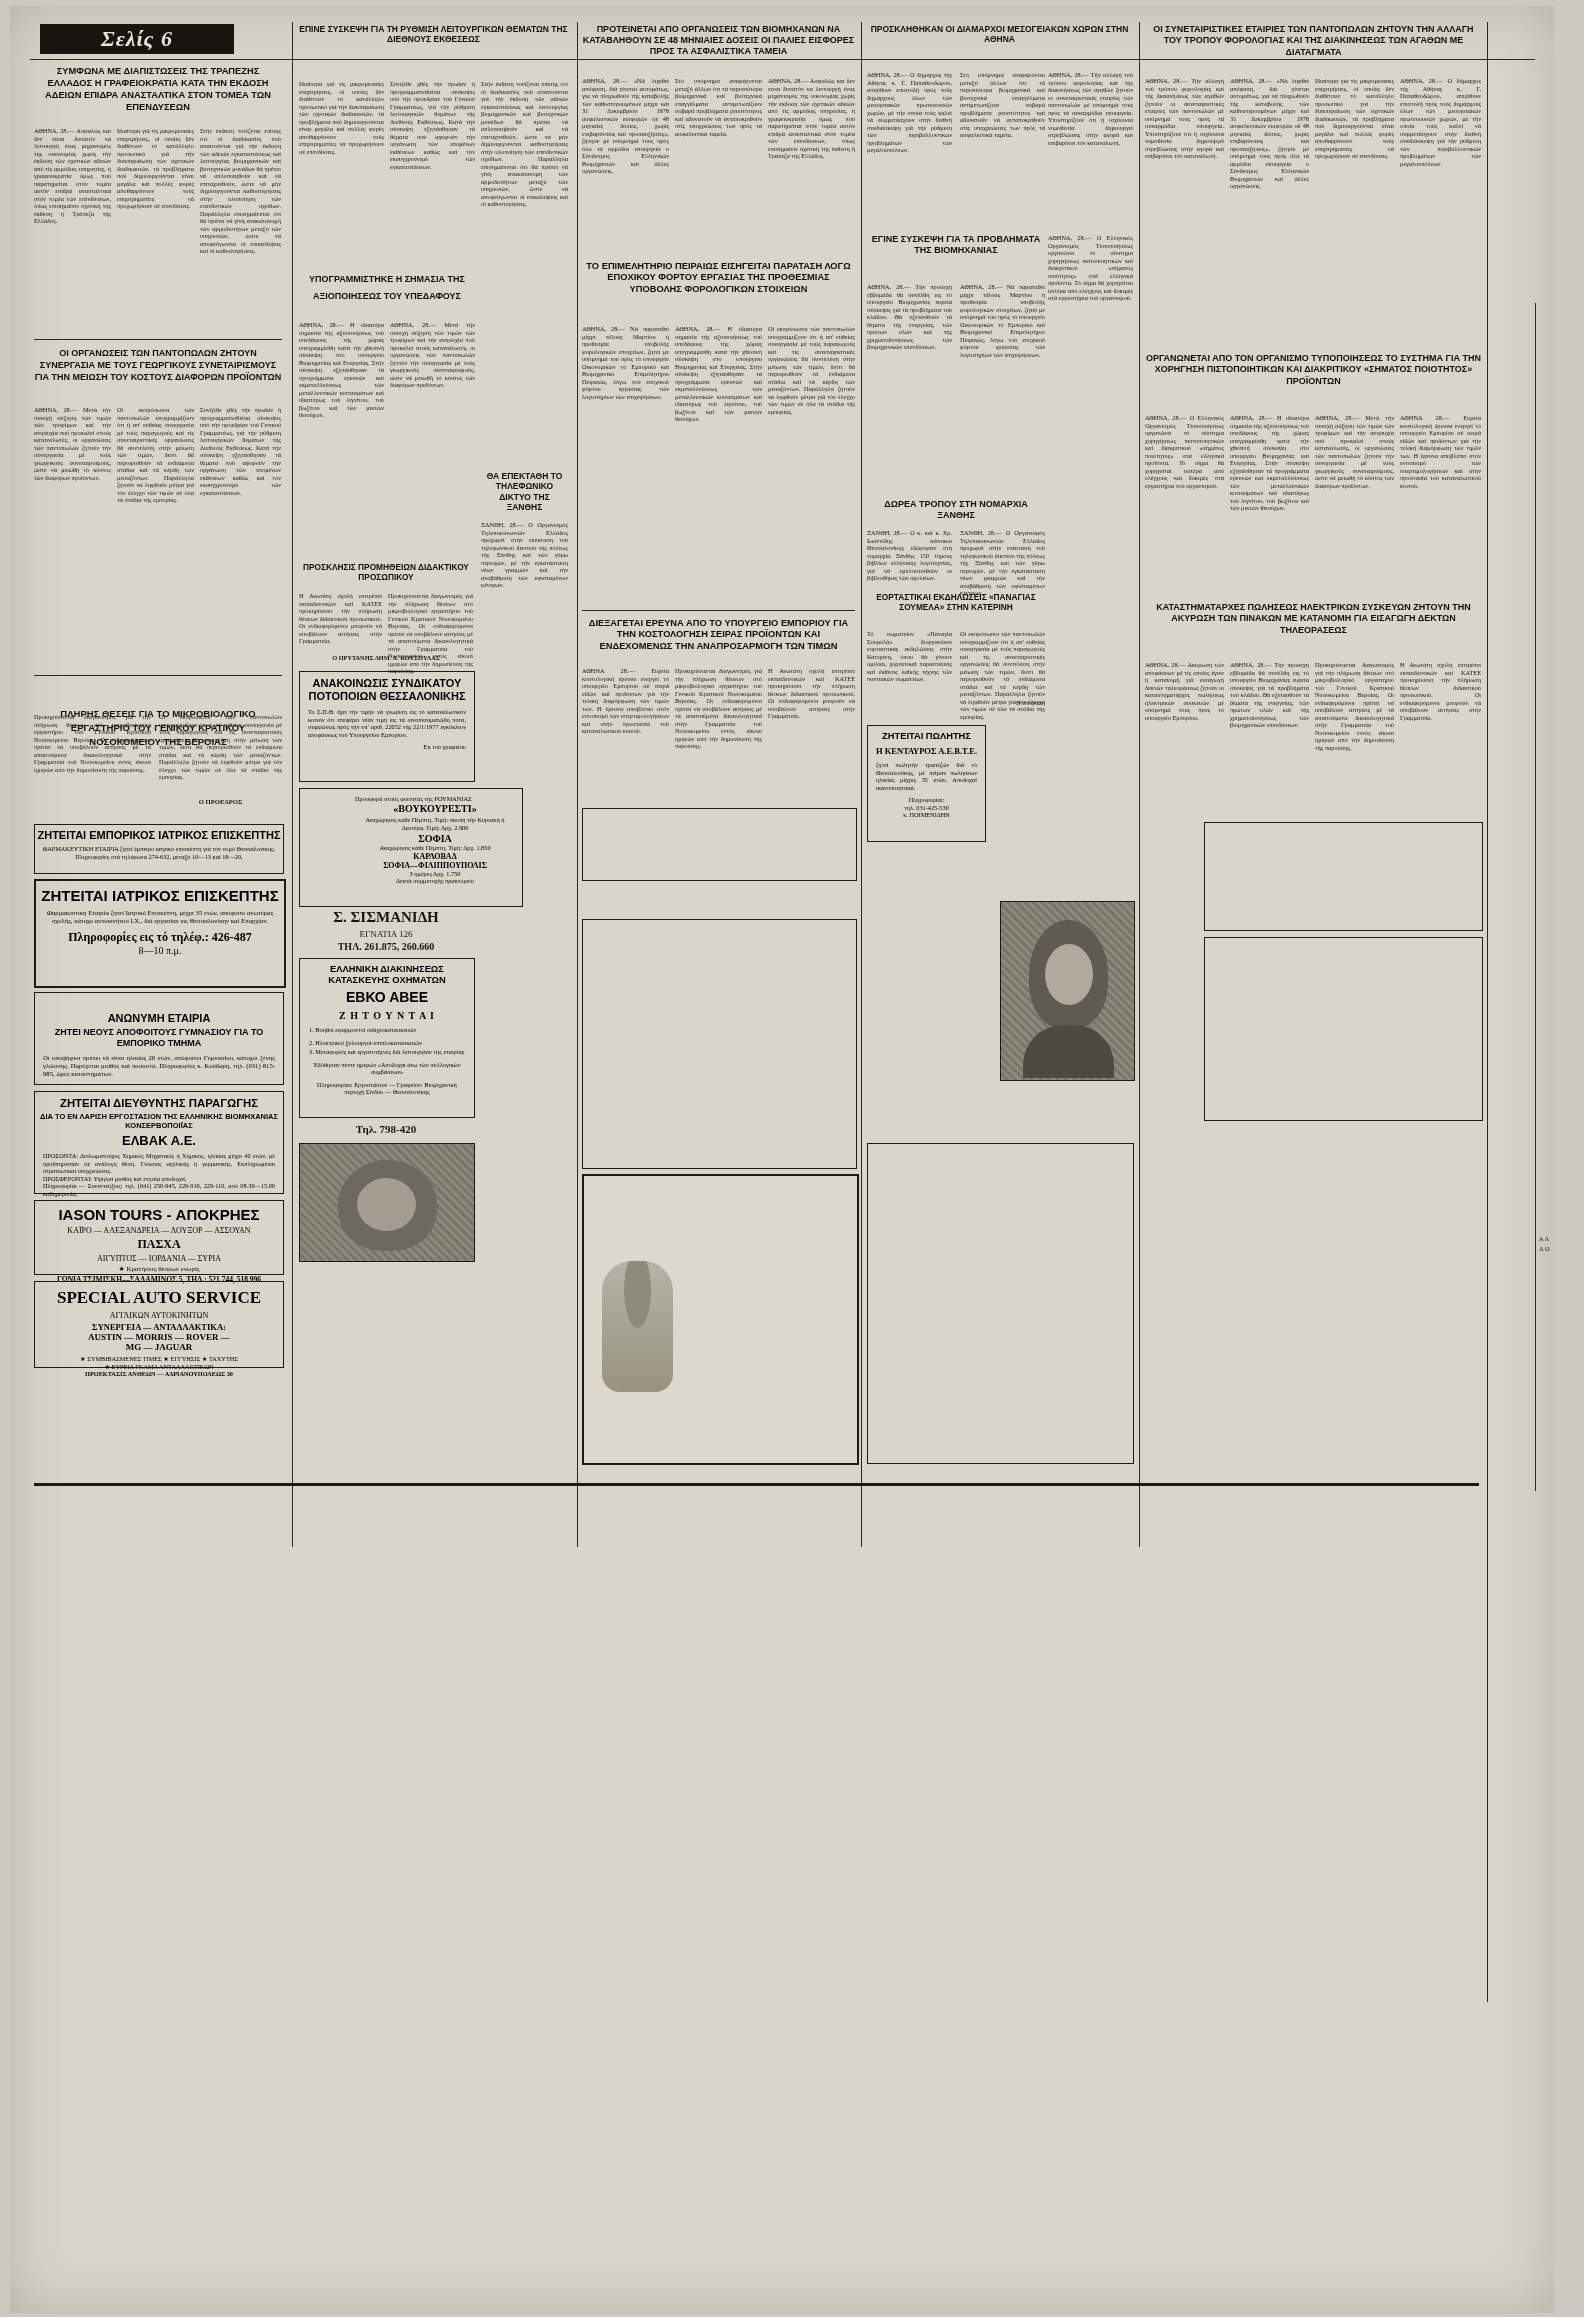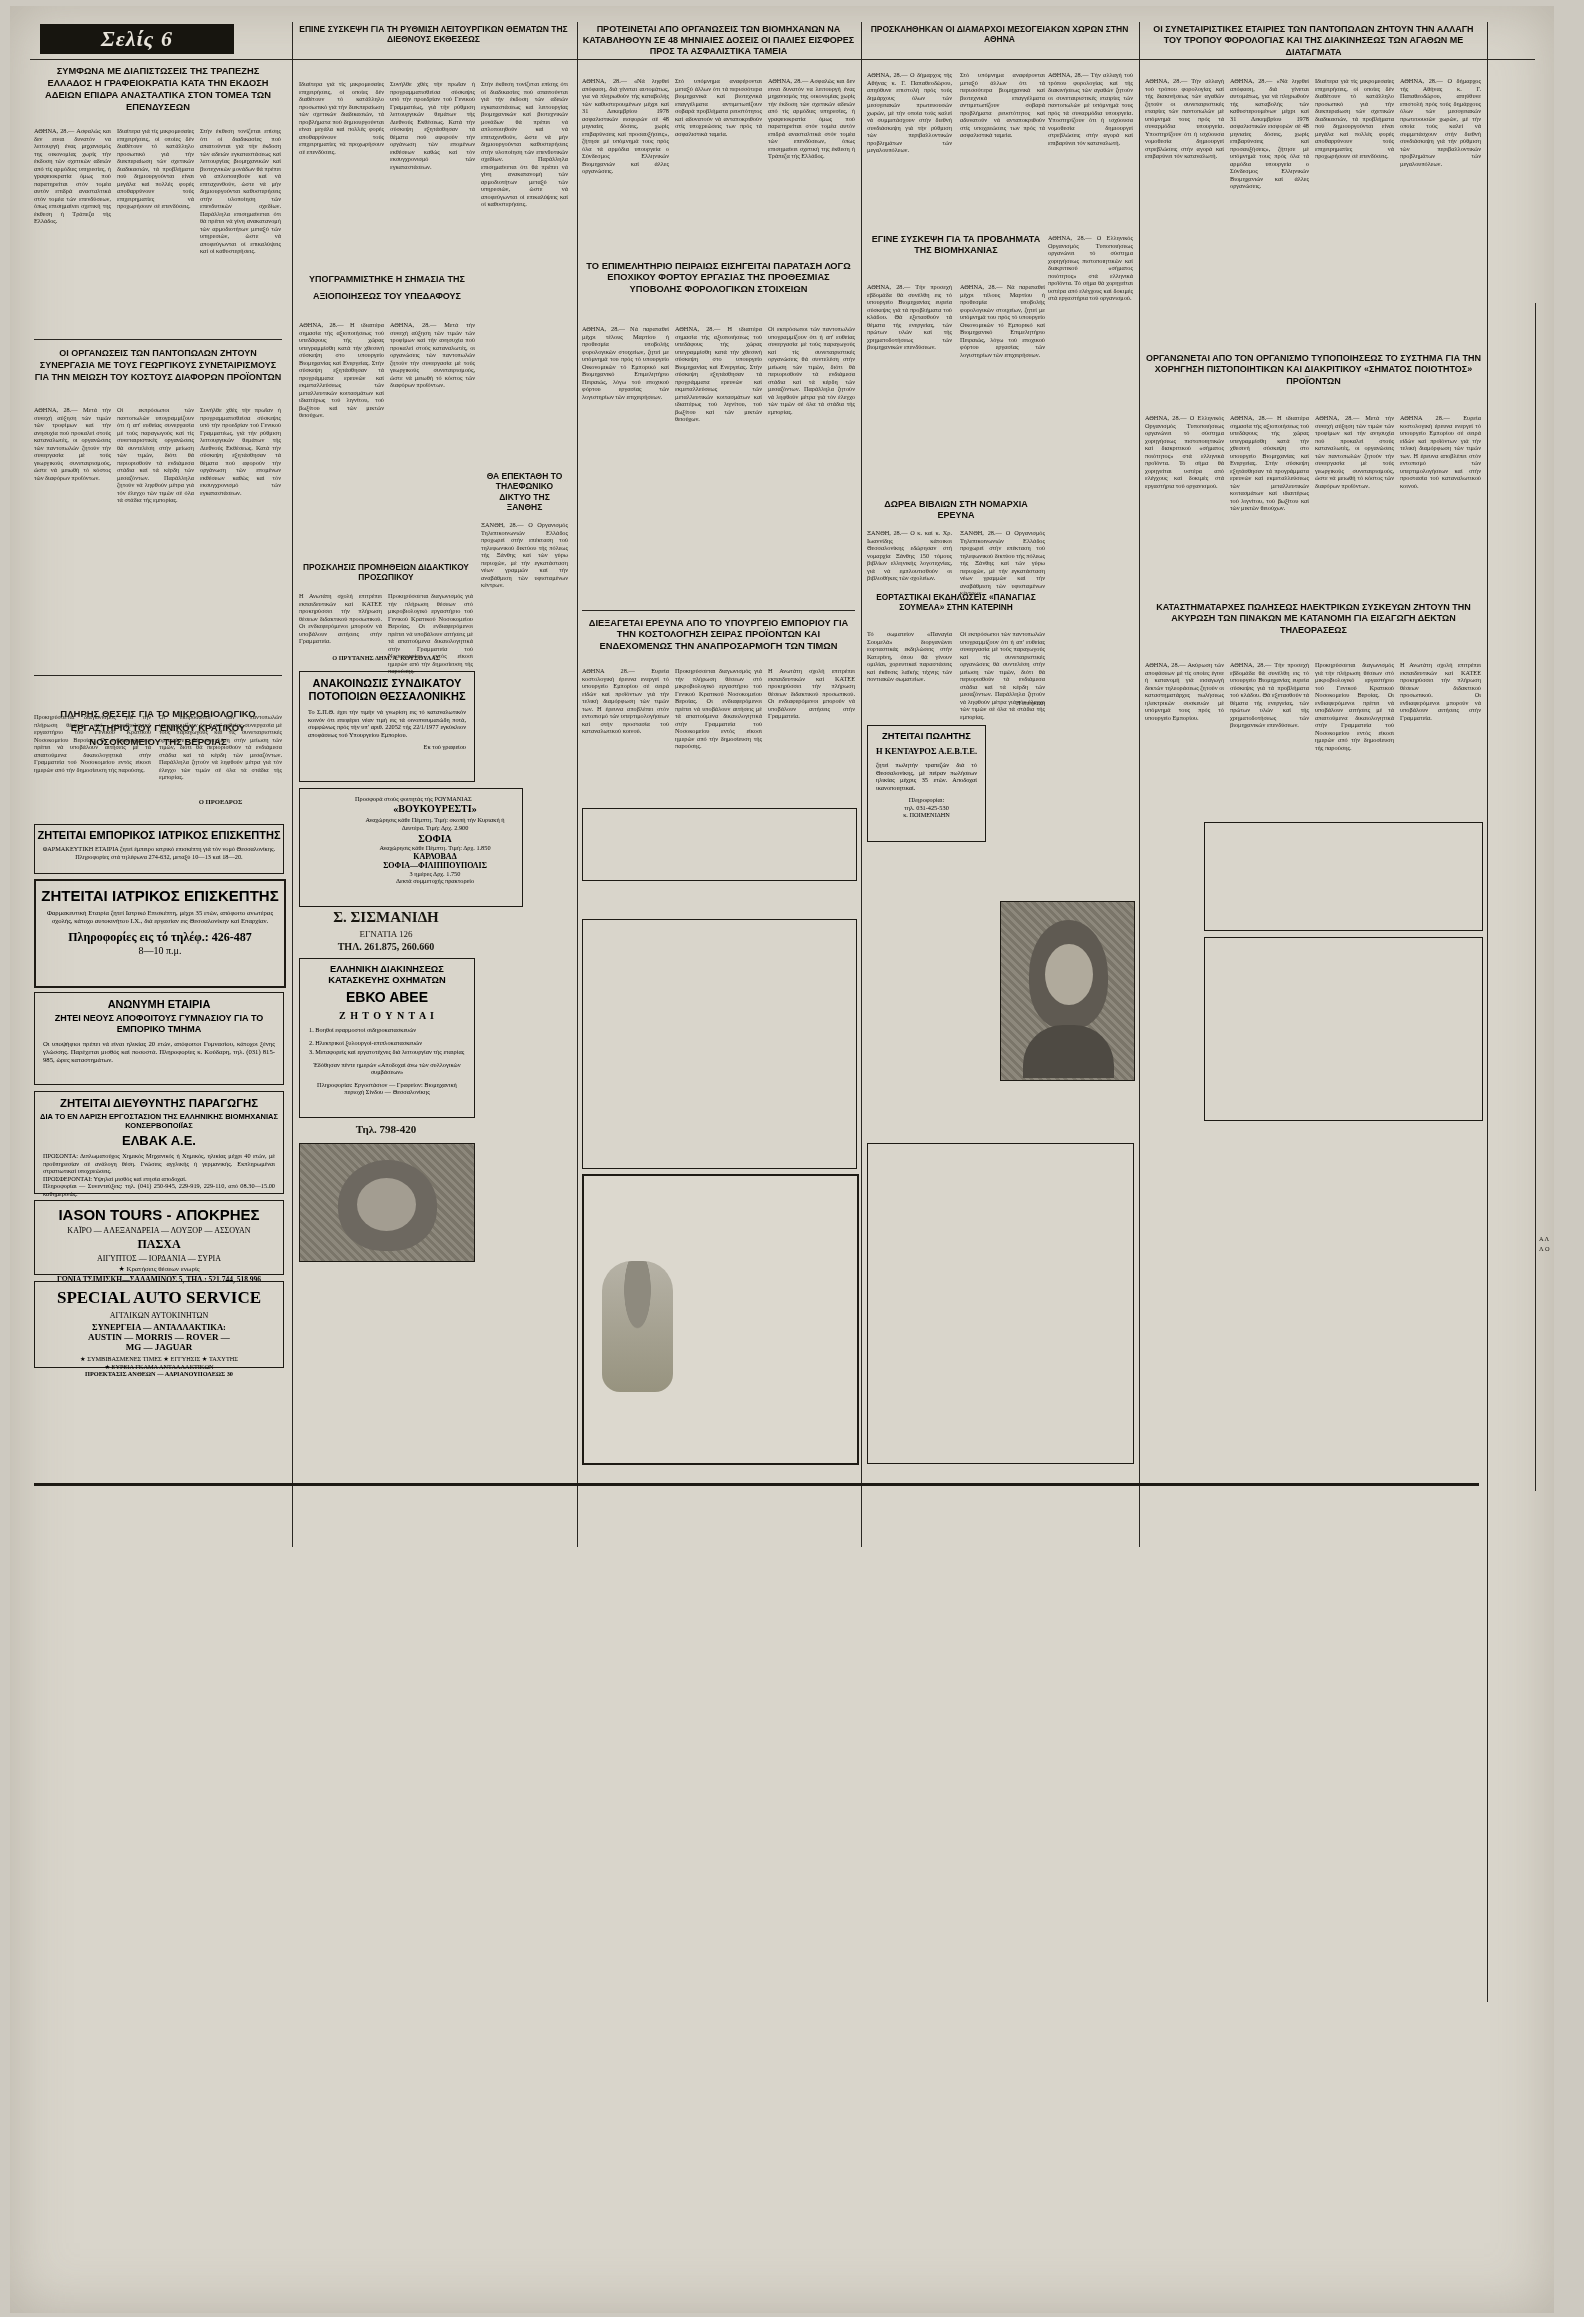--- a/index.html
+++ b/index.html
@@ -70,21 +70,21 @@
     </div>
 
     <div class="boxd" style="left:24px;top:873px;width:248px;height:105px;">
       <div class="ttl" style="font-size:15px;margin-top:6px;">ΖΗΤΕΙΤΑΙ ΙΑΤΡΙΚΟΣ ΕΠΙΣΚΕΠΤΗΣ</div>
       <div class="tiny2 ctr" style="margin:5px 8px;">Φαρμακευτική Εταιρία ζητεί Ιατρικό Επισκέπτη, μέχρι 35 ετών, απόφοιτο ανωτέρας σχολής, κάτοχο αυτοκινήτου Ι.Χ., διά εργασίαν εις Θεσσαλονίκην καί Επαρχίαν.</div>
       <div class="ctr" style="font-size:12px;font-weight:bold;margin-top:5px;">Πληροφορίες εις τό τηλέφ.: 426-487</div>
       <div class="ctr" style="font-size:10px;">8—10 π.μ.</div>
     </div>
 
     <div class="boxb" style="left:24px;top:986px;width:248px;height:91px;">
-      <div class="ttl" style="font-size:11px;margin-top:5px;">ΑΝΩΝΥΜΗ ΕΤΑΙΡΙΑ</div>
+      <div class="ttl" style="font-size:11px;margin-top:19px;">ΑΝΩΝΥΜΗ ΕΤΑΙΡΙΑ</div>
       <div class="ttl" style="font-size:9px;margin-top:3px;line-height:11px;">ΖΗΤΕΙ ΝΕΟΥΣ ΑΠΟΦΟΙΤΟΥΣ ΓΥΜΝΑΣΙΟΥ ΓΙΑ ΤΟ ΕΜΠΟΡΙΚΟ ΤΜΗΜΑ</div>
       <div class="tiny2 jt" style="margin:5px 8px;">Οι υποψήφιοι πρέπει νά είναι ηλικίας 20 ετών, απόφοιτοι Γυμνασίου, κάτοχοι ξένης γλώσσης. Παρέχεται μισθός καί ποσοστά. Πληροφορίες κ. Κούδαρη, τηλ. (031) 815-985, ώρες καταστημάτων.</div>
     </div>
 
     <div class="boxb" style="left:24px;top:1085px;width:248px;height:101px;">
       <div class="ttl" style="font-size:11.4px;margin-top:5px;">ΖΗΤΕΙΤΑΙ ΔΙΕΥΘΥΝΤΗΣ ΠΑΡΑΓΩΓΗΣ</div>
       <div class="ttl" style="font-size:7.5px;margin-top:3px;line-height:9px;">ΔΙΑ ΤΟ ΕΝ ΛΑΡΙΣΗ ΕΡΓΟΣΤΑΣΙΟΝ ΤΗΣ ΕΛΛΗΝΙΚΗΣ ΒΙΟΜΗΧΑΝΙΑΣ ΚΟΝΣΕΡΒΟΠΟΙΪΑΣ</div>
       <div class="ttl" style="font-size:13px;margin-top:3px;">ΕΛΒΑΚ Α.Ε.</div>
       <div class="tiny jt" style="margin:4px 8px;white-space:pre-line;">ΠΡΟΣΟΝΤΑ: Διπλωματούχος Χημικός Μηχανικός ή Χημικός, ηλικίας μέχρι 40 ετών, μέ προϋπηρεσίαν σέ ανάλογη θέση. Γνώσεις αγγλικής ή γερμανικής. Εκπληρωμέναι στρατιωτικαί υποχρεώσεις.
 ΠΡΟΣΦΕΡΟΝΤΑΙ: Υψηλαί μισθός καί ετησία αποδοχαί.
@@ -232,21 +232,21 @@
     <div class="blk hd" style="left:857px;top:18px;width:265px;font-size:8.5px;line-height:10.4px;">ΠΡΟΣΚΛΗΘΗΚΑΝ ΟΙ ΔΙΑΜΑΡΧΟΙ ΜΕΣΟΓΕΙΑΚΩΝ ΧΩΡΩΝ ΣΤΗΝ ΑΘΗΝΑ</div>
     <div class="blk jt tiny" style="left:857px;top:65px;width:85px;">ΑΘΗΝΑ, 28.— Ο δήμαρχος τής Αθήνας κ. Γ. Παπαθεοδώρου, απηύθυνε επιστολή πρός τούς δημάρχους όλων τών μεσογειακών πρωτευουσών χωρών, μέ τήν οποία τούς καλεί νά συμμετάσχουν στήν διεθνή συνδιάσκεψη γιά τήν ρύθμιση τών περιβαλλοντικών προβλημάτων τών μεγαλουπόλεων.</div>
     <div class="blk jt tiny" style="left:950px;top:65px;width:85px;">Στό υπόμνημα αναφέρονται μεταξύ άλλων ότι τά περισσότερα βιομηχανικά καί βιοτεχνικά επαγγέλματα αντιμετωπίζουν σοβαρά προβλήματα ρευστότητος καί αδυνατούν νά ανταποκριθούν στίς υποχρεώσεις των πρός τά ασφαλιστικά ταμεία.</div>
     <div class="blk jt tiny" style="left:1038px;top:65px;width:85px;">ΑΘΗΝΑ, 28.— Τήν αλλαγή τού τρόπου φορολογίας καί τής διακινήσεως τών αγαθών ζητούν οι συνεταιριστικές εταιρίες τών παντοπωλών μέ υπόμνημά τους πρός τά συναρμόδια υπουργεία. Υποστηρίζουν ότι ή ισχύουσα νομοθεσία δημιουργεί στρεβλώσεις στήν αγορά καί επιβαρύνει τόν καταναλωτή.</div>
 
     <div class="blk hd" style="left:857px;top:228px;width:178px;font-size:9px;line-height:11px;">ΕΓΙΝΕ ΣΥΣΚΕΨΗ ΓΙΑ ΤΑ ΠΡΟΒΛΗΜΑΤΑ ΤΗΣ ΒΙΟΜΗΧΑΝΙΑΣ</div>
     <div class="blk jt tiny" style="left:857px;top:277px;width:85px;">ΑΘΗΝΑ, 28.— Τήν προσεχή εβδομάδα θά συνέλθη εις τό υπουργείο Βιομηχανίας ευρεία σύσκεψις γιά τά προβλήματα τού κλάδου. Θά εξετασθούν τά θέματα τής ενεργείας, τών πρώτων υλών καί τής χρηματοδοτήσεως τών βιομηχανικών επενδύσεων.</div>
     <div class="blk jt tiny" style="left:950px;top:277px;width:85px;">ΑΘΗΝΑ, 28.— Νά παραταθεί μέχρι τέλους Μαρτίου ή προθεσμία υποβολής φορολογικών στοιχείων, ζητεί με υπόμνημά του πρός τό υπουργείο Οικονομικών τό Εμπορικό καί Βιομηχανικό Επιμελητήριο Πειραιώς, λόγω τού εποχικού φόρτου εργασίας τών λογιστηρίων τών επιχειρήσεων.</div>
     <div class="blk jt tiny" style="left:1038px;top:228px;width:85px;">ΑΘΗΝΑ, 28.— Ο Ελληνικός Οργανισμός Τυποποιήσεως οργανώνει τό σύστημα χορηγήσεως πιστοποιητικών καί διακριτικού «σήματος ποιότητος» στά ελληνικά προϊόντα. Τό σήμα θά χορηγείται υστέρα από ελέγχους καί δοκιμές στά εργαστήρια τού οργανισμού.</div>
 
-    <div class="blk hd" style="left:857px;top:493px;width:178px;font-size:9px;line-height:11px;">ΔΩΡΕΑ ΒΙΒΛΙΩΝ ΣΤΗ ΝΟΜΑΡΧΙΑ ΕΡΕΥΝΑ</div>
+    <div class="blk hd" style="left:857px;top:493px;width:178px;font-size:9px;line-height:11px;">ΔΩΡΕΑ ΤΡΟΠΟΥ ΣΤΗ ΝΟΜΑΡΧΙΑ ΞΑΝΘΗΣ</div>
     <div class="blk jt tiny" style="left:857px;top:523px;width:85px;">ΞΑΝΘΗ, 28.— Ο κ. καί κ. Χρ. Ιωαννίδης κάτοικοι Θεσσαλονίκης εδώρησαν στή νομαρχία Ξάνθης 150 τόμους βιβλίων ελληνικής λογοτεχνίας, γιά νά εμπλουτισθούν οι βιβλιοθήκες τών σχολείων.</div>
     <div class="blk jt tiny" style="left:950px;top:523px;width:85px;">ΞΑΝΘΗ, 28.— Ο Οργανισμός Τηλεπικοινωνιών Ελλάδος προχωρεί στήν επέκταση τού τηλεφωνικού δικτύου τής πόλεως τής Ξάνθης καί τών γύρω περιοχών, μέ τήν εγκατάσταση νέων γραμμών καί τήν αναβάθμιση τών υφισταμένων κέντρων.</div>
 
     <div class="blk hd" style="left:857px;top:586px;width:178px;font-size:8.3px;line-height:10px;text-align:center;">ΕΟΡΤΑΣΤΙΚΑΙ ΕΚΔΗΛΩΣΕΙΣ «ΠΑΝΑΓΙΑΣ ΣΟΥΜΕΛΑ» ΣΤΗΝ ΚΑΤΕΡΙΝΗ</div>
     <div class="blk jt tiny" style="left:857px;top:624px;width:85px;">Τό σωματείον «Παναγία Σουμελά» διοργανώνει εορταστικάς εκδηλώσεις στήν Κατερίνη, όπου θά γίνουν ομιλίαι, χορευτικαί παραστάσεις καί έκθεσις λαϊκής τέχνης τών ποντιακών σωματείων.</div>
     <div class="blk jt tiny" style="left:950px;top:624px;width:85px;">Οί εκπρόσωποι τών παντοπωλών υπογραμμίζουν ότι ή απ' ευθείας συνεργασία μέ τούς παραγωγούς καί τίς συνεταιριστικές οργανώσεις θά συντελέση στήν μείωση τών τιμών, διότι θά περιορισθούν τά ενδιάμεσα στάδια καί τά κέρδη τών μεσαζόντων. Παράλληλα ζητούν νά ληφθούν μέτρα γιά τόν έλεγχο τών τιμών σέ όλα τά στάδια τής εμπορίας.</div>
     <div class="blk tiny" style="left:950px;top:693px;width:85px;text-align:right;">Η επιτροπή</div>
 
     <div class="boxb" style="left:857px;top:719px;width:117px;height:115px;">
       <div class="ttl" style="font-size:9.3px;margin-top:5px;">ΖΗΤΕΙΤΑΙ ΠΩΛΗΤΗΣ</div>

